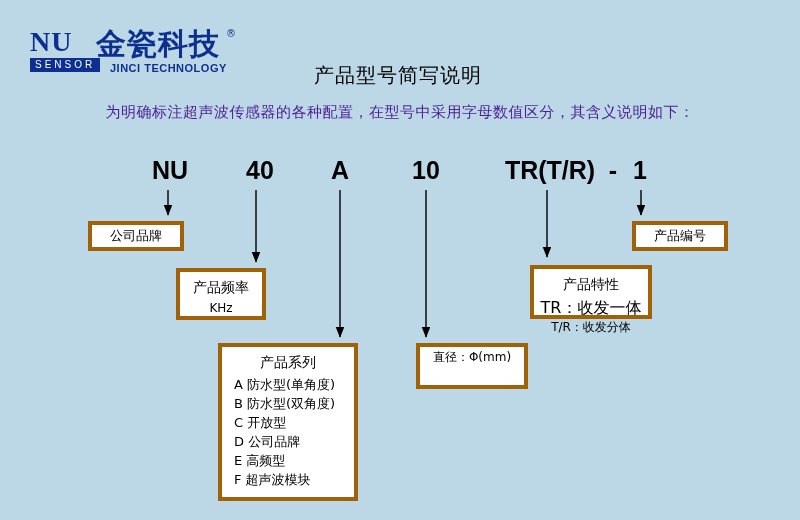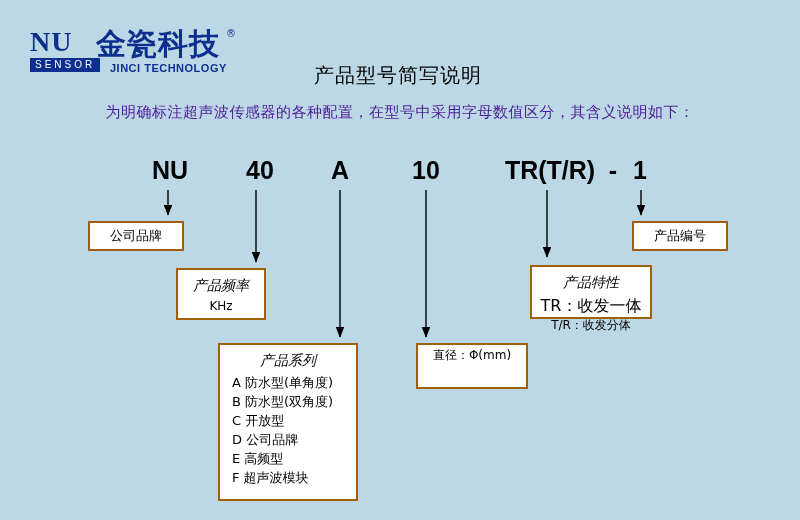--- a/index.html
+++ b/index.html
@@ -105,37 +105,36 @@
     font-size: 25px;
     font-weight: bold;
     color: #000000;
     text-align: center;
     white-space: nowrap;
   }
   
   .box {
     position: absolute;
     background: #ffffff;
-    border: 2px solid #a16207;
+    border: 4px solid #a16207;
     box-sizing: border-box;
     color: #000000;
     font-size: 13px;
     line-height: 1.45;
   }
   .box-center {
     display: flex;
     align-items: center;
     justify-content: center;
     text-align: center;
   }
   .box-title {
     text-align: center;
     font-size: 14px;
     padding-top: 5px;
-    font-style: italic;
   }
   .box-line {
     padding-left: 12px;
     font-size: 13px;
   }
   .box-line-c {
     text-align: center;
     font-size: 12px;
   }
   

